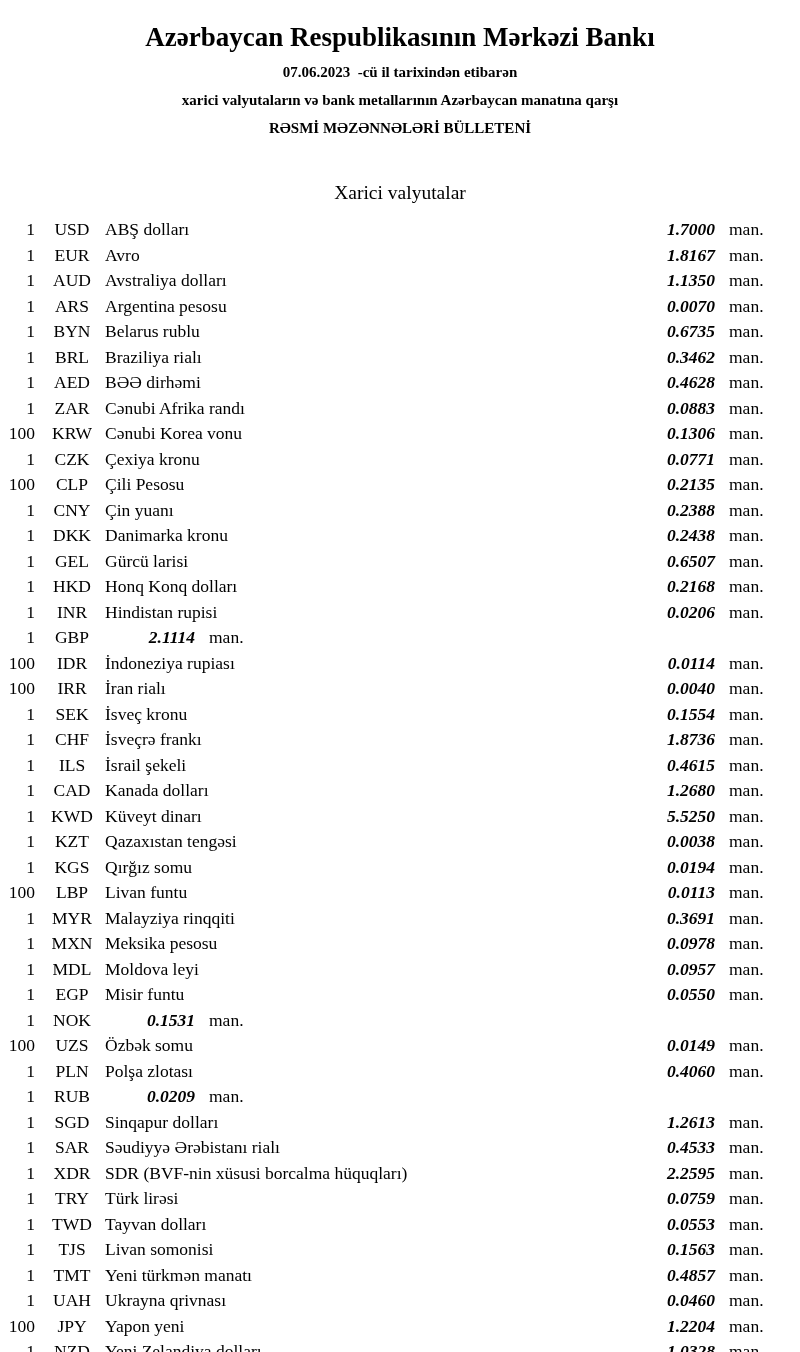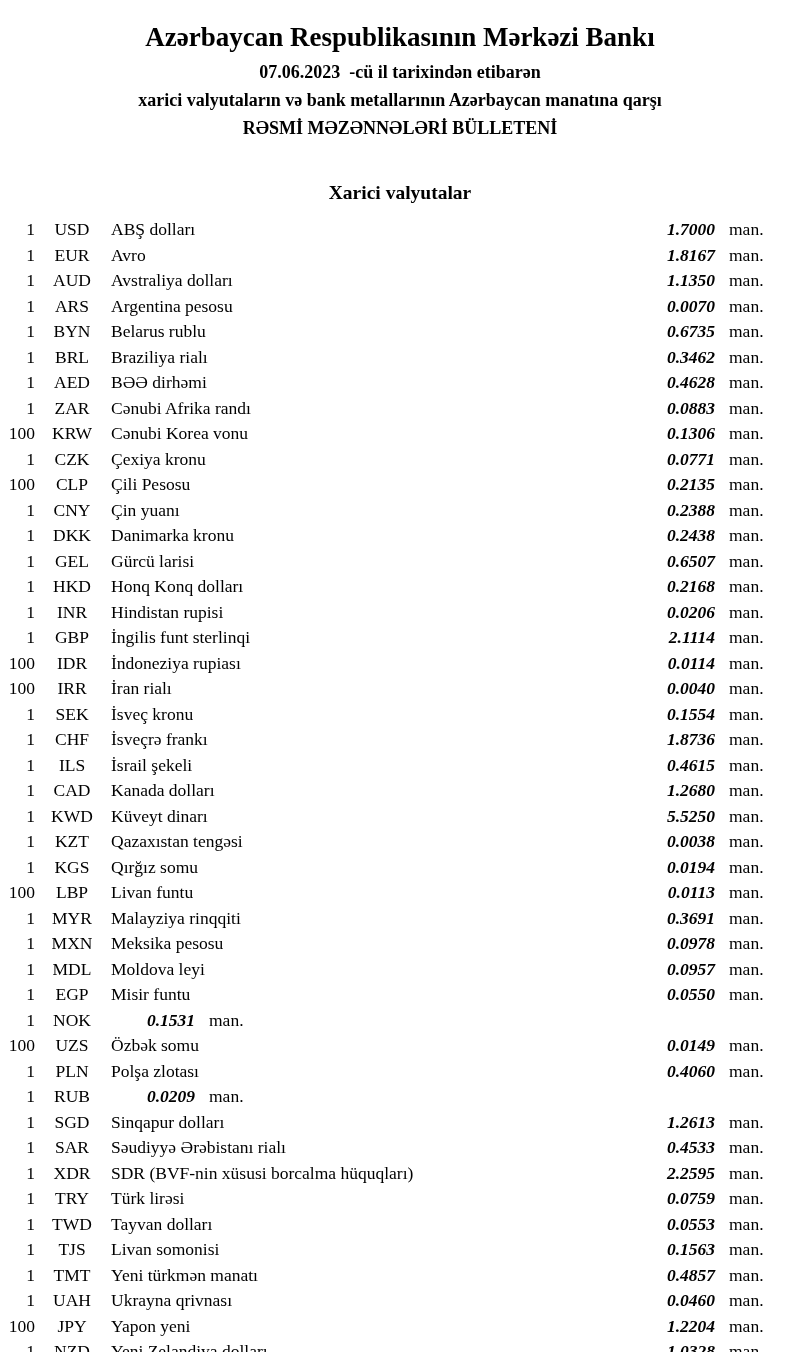--- a/index.html
+++ b/index.html
@@ -21,33 +21,33 @@
   }
   .doc-title {
     font-size: 27px;
     font-weight: 700;
     text-align: center;
     line-height: 34px;
     margin: 0;
     padding-top: 20px;
   }
   .header-line {
-    font-size: 18px;
+    font-size: 15px;
     font-weight: 700;
     text-align: center;
     line-height: 28px;
     margin: 0;
     white-space: pre-wrap;
   }
   .header-block {
     margin-top: 4px;
   }
   .section-title {
     font-size: 19.5px;
-    font-weight: 700;
+    font-weight: 400;
     text-align: center;
     line-height: 22px;
     margin: 40px 0 0 0;
   }
   .currency-table {
     margin-top: 13px;
   }
   .row {
     display: flex;
     align-items: baseline;
@@ -62,21 +62,20 @@
     flex: 0 0 auto;
   }
   .code {
     width: 66px;
     margin-left: 4px;
     text-align: center;
     flex: 0 0 auto;
   }
   .name {
     flex: 1 1 auto;
-    margin-left: 6px;
     white-space: nowrap;
     overflow: hidden;
   }
   .rate {
     width: 90px;
     text-align: right;
     font-weight: 700;
     font-style: italic;
     flex: 0 0 auto;
   }
@@ -226,21 +225,20 @@
     <span class="qty">1</span>
     <span class="code">INR</span>
     <span class="name">Hindistan rupisi</span>
     <span class="rate">0.0206</span>
     <span class="unit">man.</span>
   </div>
 
   <div class="row">
     <span class="qty">1</span>
     <span class="code">GBP</span>
-    <span class="name">İngilis funt sterlinqi</span>
     <span class="rate">2.1114</span>
     <span class="unit">man.</span>
   </div>
 
   <div class="row">
     <span class="qty">100</span>
     <span class="code">IDR</span>
     <span class="name">İndoneziya rupiası</span>
     <span class="rate">0.0114</span>
     <span class="unit">man.</span>

